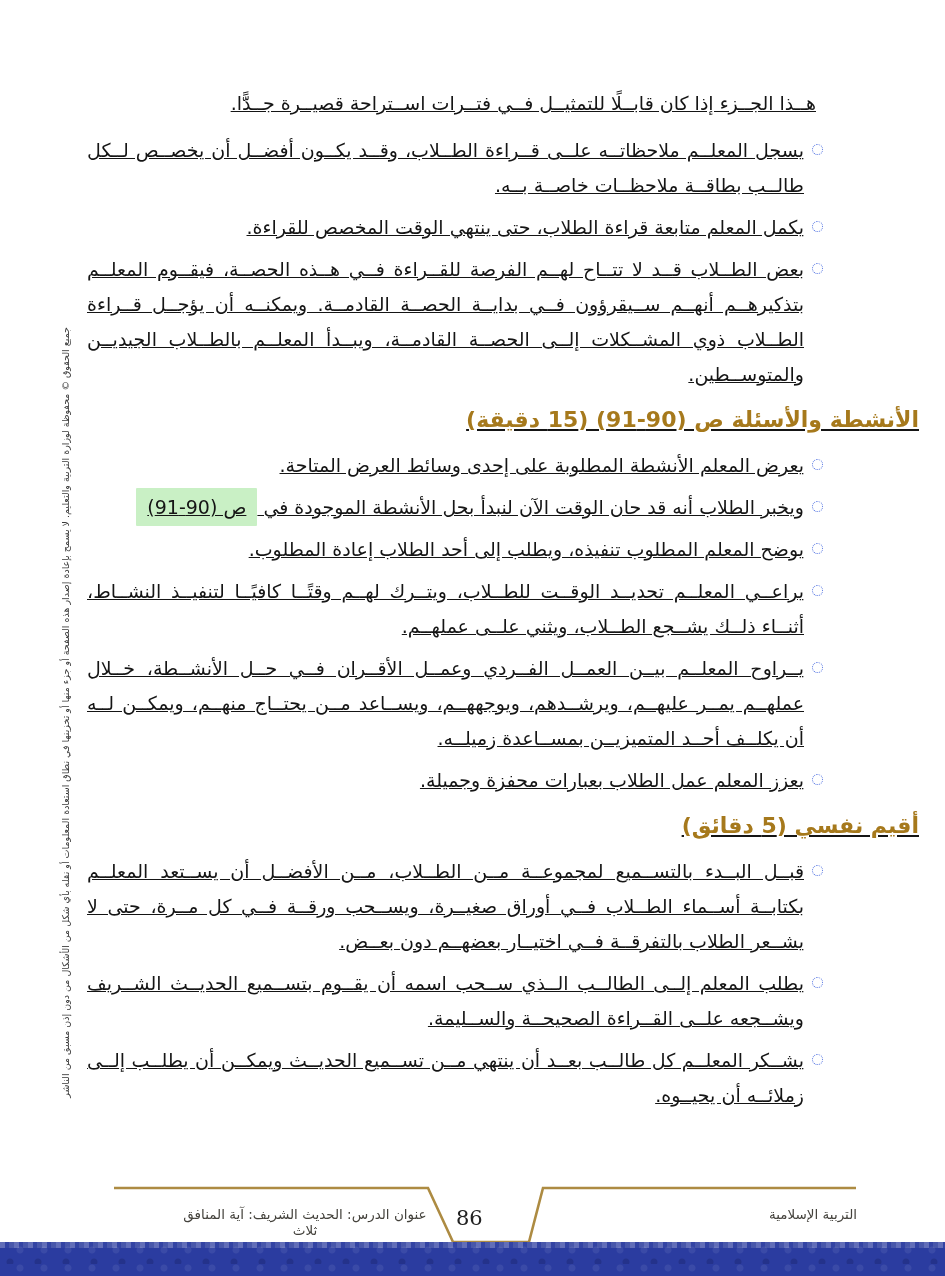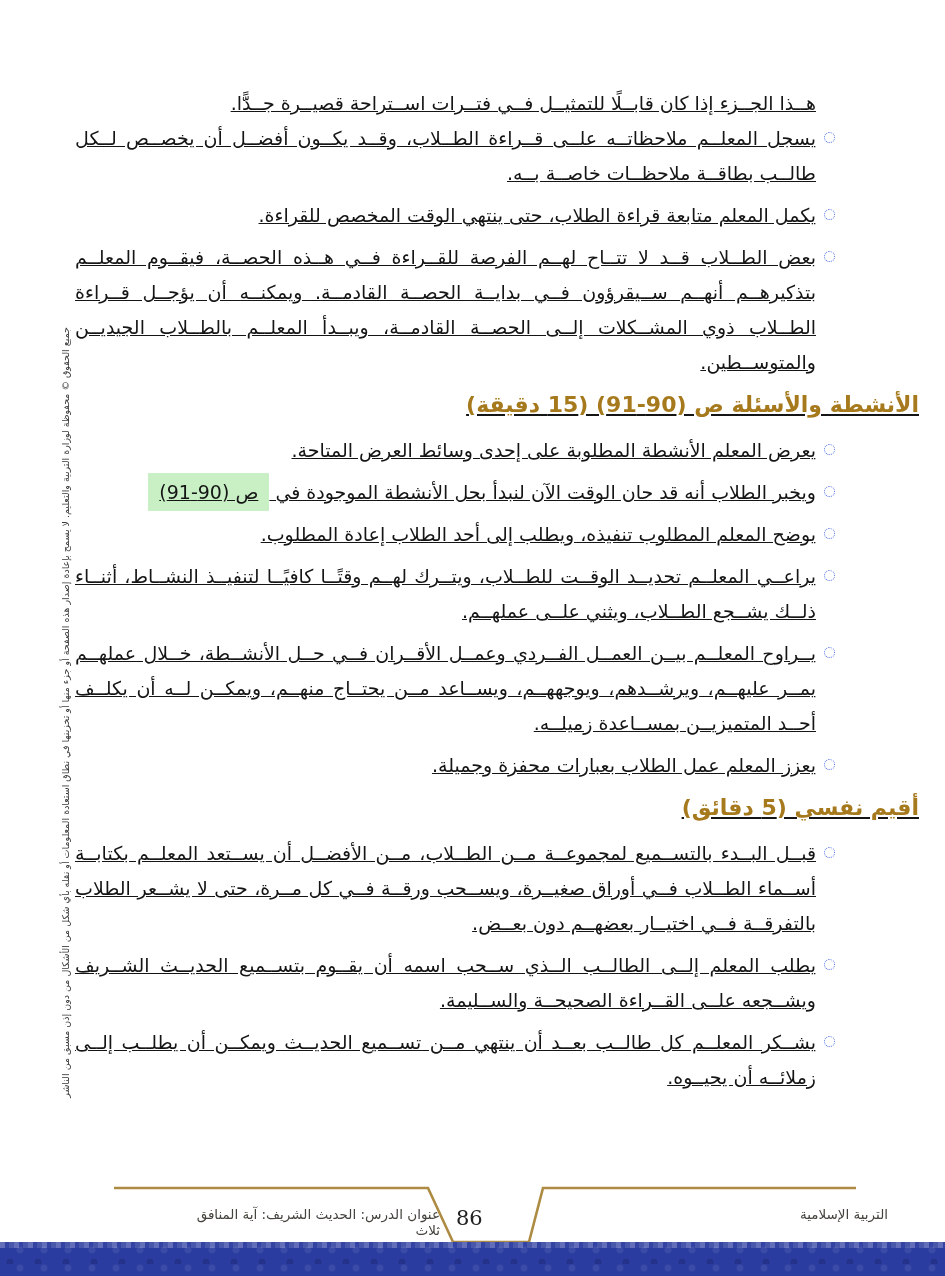--- a/index.html
+++ b/index.html
@@ -28,21 +28,21 @@
   .content{
     position:absolute;top:86px;right:26px;left:75px;height:1078px;
     overflow:hidden;color:var(--body-ink);text-decoration:underline;
   }
   .body-text{
     margin:0;font-size:19px;line-height:35px;
     text-align:justify;text-align-last:right;
     color:var(--body-ink);
   }
   .indented{padding-left:0;padding-right:103px;}
-  ul.bullets{list-style:none;margin:0;padding:0;}
+  ul.bullets{list-style:none;margin:12px;padding:0;}
   ul.bullets li{position:relative;margin:0 0 7px 0;}
   .dot{
     position:absolute;right:84px;top:11px;width:9px;height:9px;
     border:1.6px dotted var(--bullet-blue);border-radius:50%;
     background:transparent;
   }
   h2.sec{
     margin:9px 0 12px 0;font-size:22px;line-height:32px;font-weight:bold;
     color:var(--heading-gold);text-align:right;
   }
@@ -51,25 +51,25 @@
     padding:8px 11px;border-radius:1px;
   }
 
   
   .footer-rule{position:absolute;top:1185px;left:0;width:945px;height:60px;}
   .page-number{
     position:absolute;top:1206px;left:456px;width:72px;text-align:left;
     font-family:"DejaVu Serif",serif;font-size:21px;color:#222;direction:ltr;
   }
   .footer-left{
-    position:absolute;top:1206px;left:170px;width:270px;text-align:right;
+    position:absolute;top:1206px;left:170px;width:270px;text-align:center;
     font-size:13.5px;color:var(--footer-ink);direction:rtl;
   }
   .footer-right{
-    position:absolute;top:1206px;left:738px;width:150px;
+    position:absolute;top:1206px;left:738px;width:150px;text-align:center;
     font-size:13.5px;color:var(--footer-ink);direction:rtl;
   }
   .bluebar{
     position:absolute;left:0;right:0;bottom:0;height:34px;
     background:
       radial-gradient(circle at 10px 20px, rgba(0,0,30,.16) 3px, transparent 4px) 0 0/28px 22px,
       radial-gradient(circle at 20px 8px, rgba(255,255,255,.07) 3px, transparent 4px) 0 0/24px 18px,
       var(--footer-bar-blue);
   }
   .bluebar::before{

